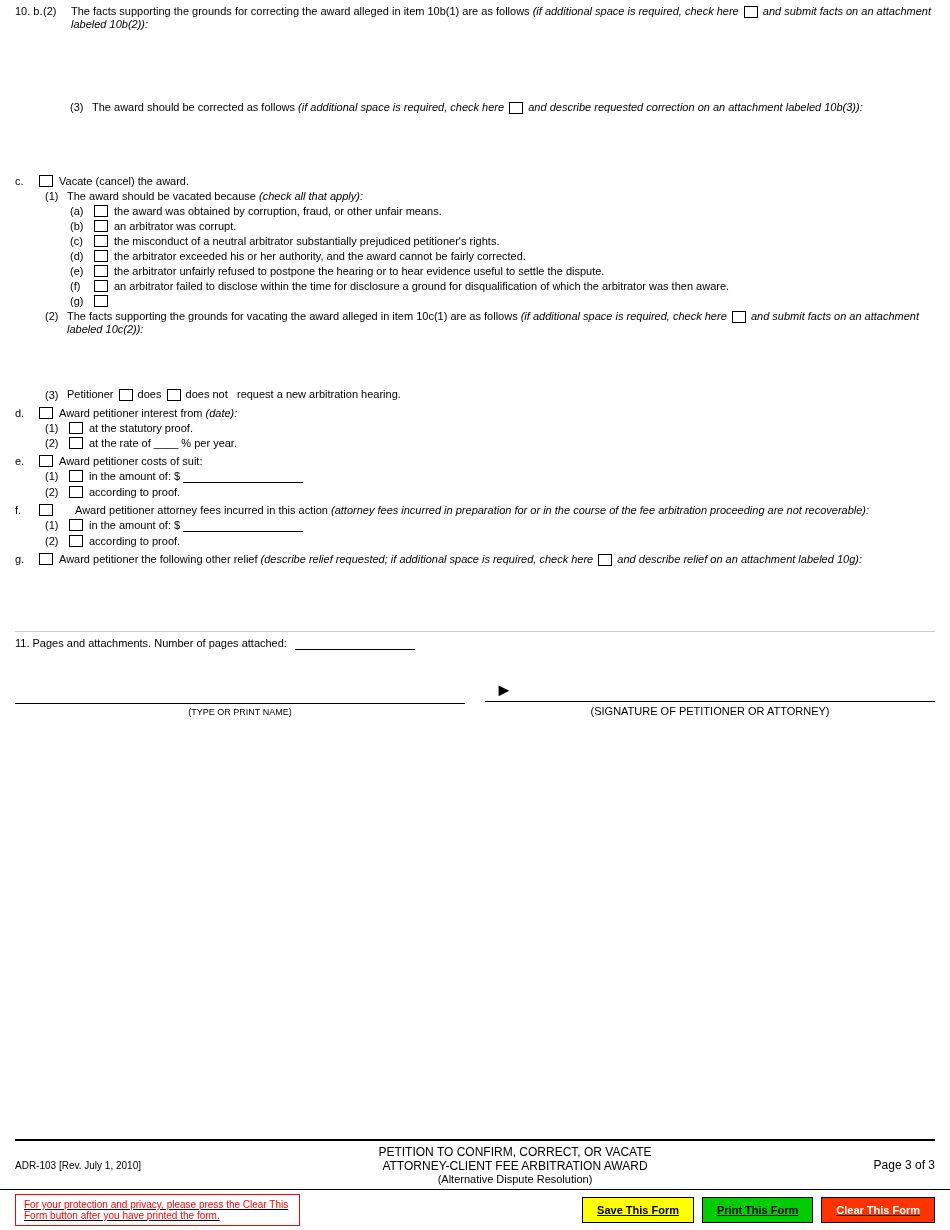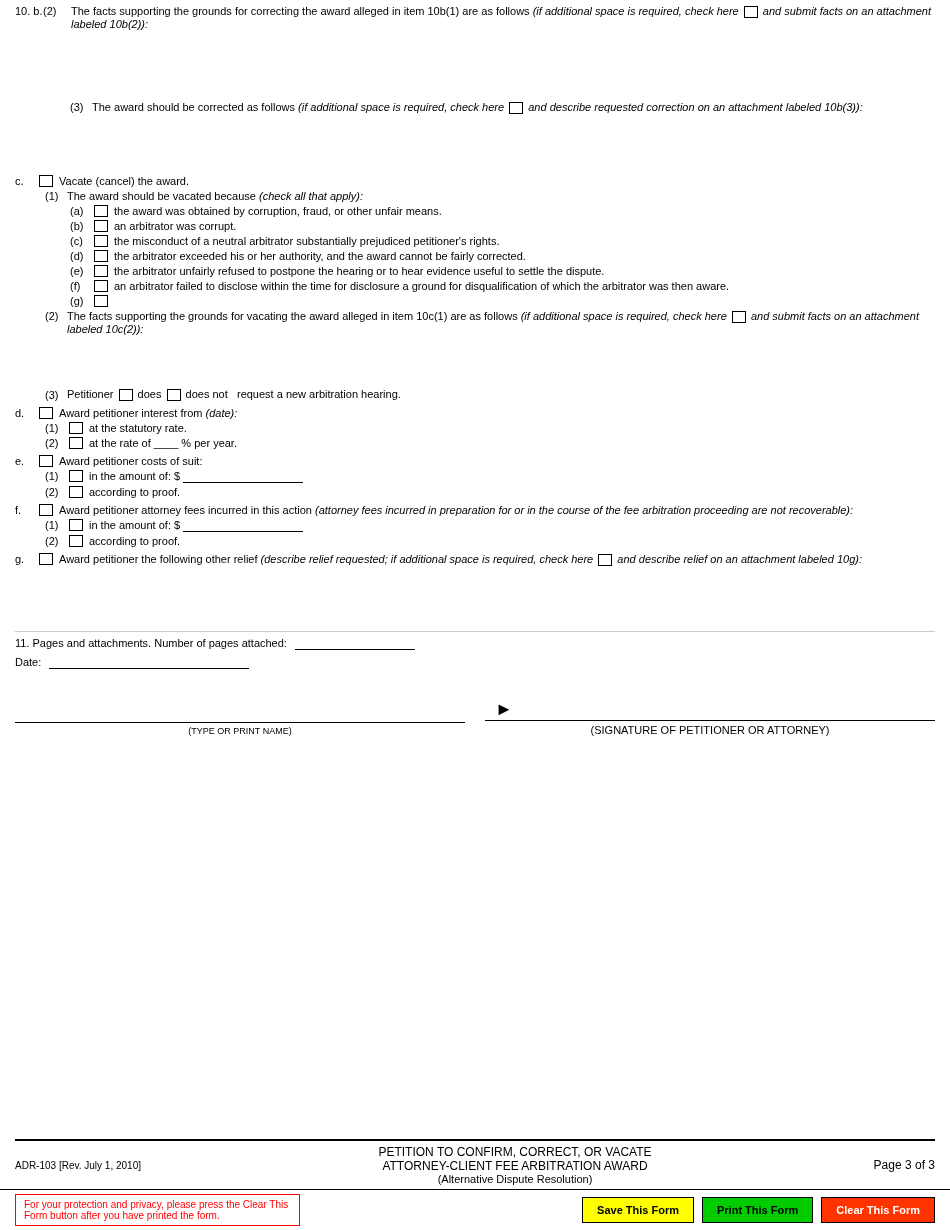--- a/index.html
+++ b/index.html
@@ -81,20 +81,21 @@
       font-weight: normal;
       text-transform: uppercase;
     }
     .footer-bottom {
       display: flex;
       align-items: center;
       padding: 4px 15px;
       border-top: 1px solid #000;
       background: #fff;
       gap: 8px;
+      text-decoration: underline;
     }
     .privacy-notice {
       border: 1px solid red;
       color: red;
       padding: 4px 8px;
       font-size: 10px;
       flex: 1;
       max-width: 320px;
     }
     .btn-save {
@@ -255,21 +256,21 @@
         <span class="inline-cb"></span>
         <span style="margin-left:4px;">
           <span>Award petitioner interest from</span>
           <span class="italic"> </span>
           <span class="italic">(date):</span>
         </span>
       </div>
       <div class="section-row indent1">
         <span class="sub-num">(1)</span>
         <span class="inline-cb"></span>
-        <span style="margin-left:4px;">at the statutory rate.</span>
+        <span style="margin-left:4px;">at the statutory proof.</span>
       </div>
       <div class="section-row indent1">
         <span class="sub-num">(2)</span>
         <span class="inline-cb"></span>
         <span style="margin-left:4px;">at the rate of ____ % per year.</span>
       </div>
     </div>
 
     <div class="section" style="margin-top:3px;">
       <div class="section-row">
@@ -289,21 +290,21 @@
         <span class="sub-num">(2)</span>
         <span class="inline-cb"></span>
         <span style="margin-left:4px;">according to proof.</span>
       </div>
     </div>
 
     <div class="section" style="margin-top:3px;">
       <div class="section-row">
         <span style="min-width:22px;">f.</span>
         <span class="inline-cb"></span>
-        <span style="margin-left:4px;">
+        <span style="margin-left:20px;">
           <span>Award petitioner attorney fees incurred in this action</span>
           <span class="italic"> </span>
           <span class="italic">(attorney fees incurred in preparation for or in the course of the fee arbitration proceeding are not recoverable):</span>
         </span>
       </div>
       <div class="section-row indent1">
         <span class="sub-num">(1)</span>
         <span class="inline-cb"></span>
         <span style="margin-left:4px;">
           <span>in the amount of:  $</span>
@@ -330,24 +331,20 @@
         </span>
       </div>
       <textarea style="width: 90%; height: 50px; border: none; resize: none; font-size: 11px; font-family: Arial, sans-serif; margin-left: 40px;"></textarea>
     </div>
 
     <div class="section" style="margin-top:10px; border-top: 1px solid #ccc; padding-top:5px;">
       <span>11. Pages and attachments. Number of pages attached:</span>
       <input type="text" style="width: 120px; margin-left: 5px;">
     </div>
 
-    <div class="section" style="margin-top:6px;">
-      <span>Date:</span>
-      <input type="text" style="width: 200px; margin-left: 5px;">
-    </div>
 
     <div style="margin-top:30px; display:flex; align-items:flex-end; gap:20px;">
       <div style="flex:1; border-top:1px solid #000; padding-top:3px; text-align:center;">
         <div style="font-size:9px;text-align:center;">(TYPE OR PRINT NAME)</div>
       </div>
       <div style="flex:1; display:flex; flex-direction:column; align-items:center;">
         <div style="font-size:18px; align-self:flex-start; margin-left:10px;">►</div>
         <div style="width:100%; border-top:1px solid #000; padding-top:3px; text-align:center;">
           <span style="font-size:11px;">(SIGNATURE OF PETITIONER OR ATTORNEY)</span>
         </div>

